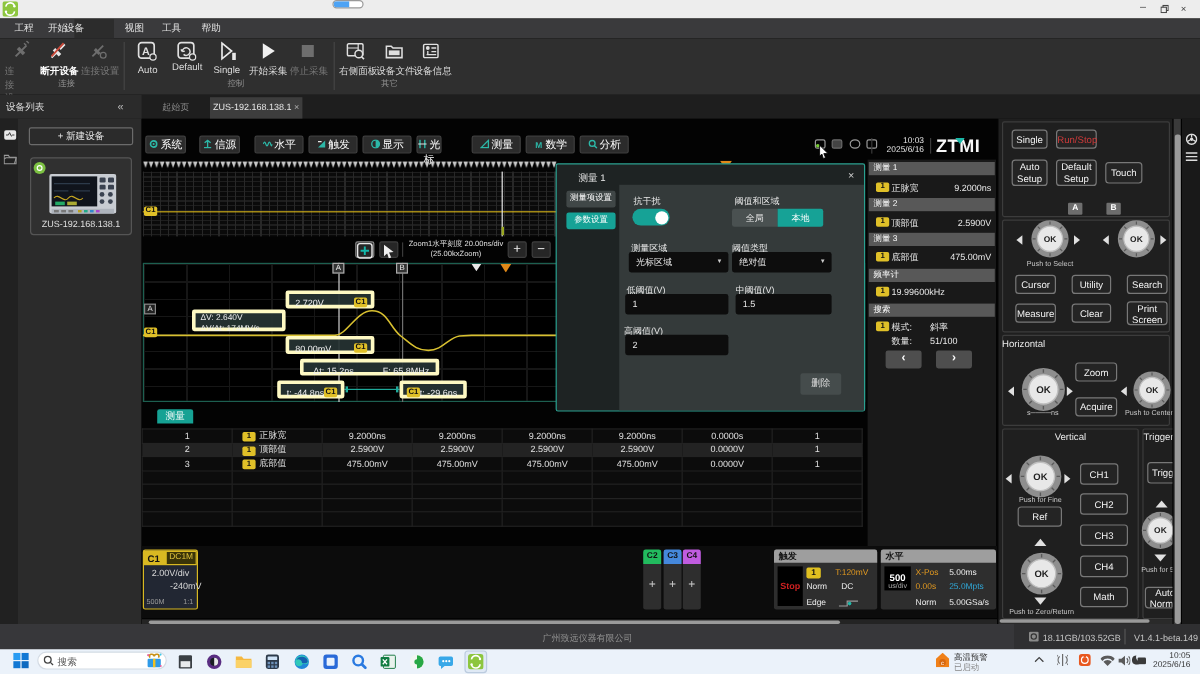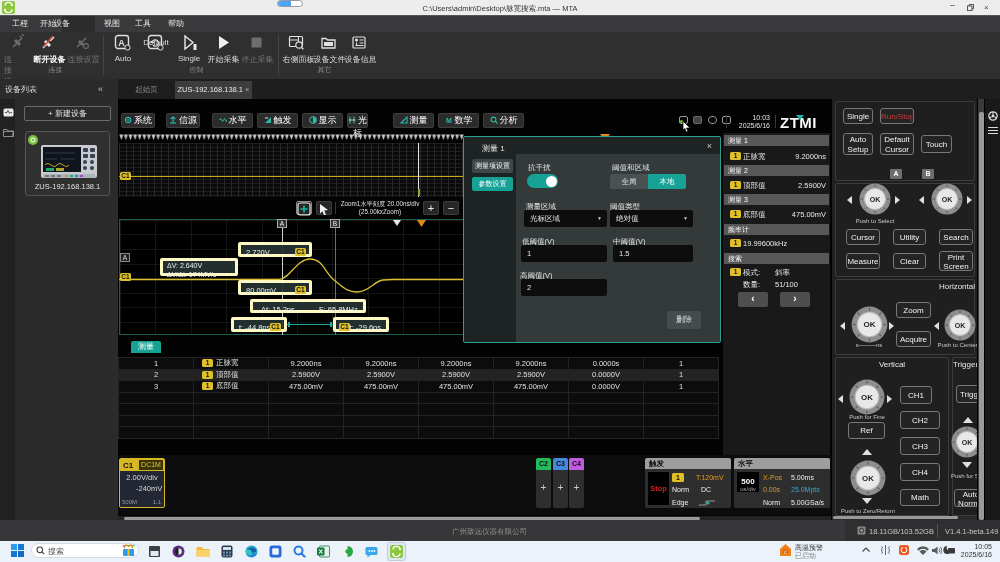--- a/index.html
+++ b/index.html
@@ -34,21 +34,20 @@
 <div class="abs" id="titlebar"></div>
 <svg class="abs" style="left:2px;top:1px" width="13" height="13" viewBox="0 0 13 13">
       <rect x="0" y="0" width="13" height="13" rx="2" fill="#8dc63f"></rect>
       <path d="M3 4.5 A3.5 3 0 0 1 10 4.2 M10 8.5 A3.5 3 0 0 1 3 8.8" stroke="#fff" stroke-width="1.4" fill="none"></path>
       <circle cx="10" cy="4.2" r="1" fill="#fff"></circle>
       <circle cx="3" cy="8.8" r="1" fill="#fff"></circle>
     </svg>
 <div class="abs" style="left:277px;top:0;width:26px;height:7px;border:1px solid #999;border-radius:4px;background:#fff;overflow:hidden">
       <div style="position:absolute;left:0;top:0;width:13px;height:7px;background:#4da3f5"></div>
     </div>
-<div class="abs" id="titletext">C:\Users\admin\Desktop\脉宽搜索.mta — MTA</div>
 <div class="abs winbtn" style="left:950px;top:1px">–</div>
 <svg class="abs" style="left:967px;top:4px" width="7" height="7" viewBox="0 0 7 7">
       <rect x="0.5" y="2" width="4.5" height="4.5" fill="none" stroke="#444" stroke-width="0.9"></rect>
       <path d="M2.2 2 V0.5 H6.5 V4.8 H5" fill="none" stroke="#444" stroke-width="0.9"></path>
     </svg>
 <div class="abs winbtn" style="left:984px;top:3px;font-size:8px">×</div>
 <div class="abs" id="menubar"></div>
 <div class="abs" style="left:62px;top:16px;width:33px;height:16px;background:#2c2c2c"></div>
 <div class="abs menuitem" style="left:8px;width:24px">工程</div>
 <div class="abs menuitem" style="left:36px;width:24px">开始</div>
@@ -98,21 +97,21 @@
       <path d="M4 2 L12 8.5 L4 15 Z" fill="none" stroke="#e8e8e8" stroke-width="1.4"></path>
       <rect x="12.5" y="10" width="3" height="6" fill="#e8e8e8"></rect>
     </svg>
 <svg class="abs ric" style="left:215px" width="17" height="17" viewBox="0 0 17 17">
       <path d="M4 2 L14 8.5 L4 15 Z" fill="#f0f0f0"></path>
     </svg>
 <svg class="abs ric" style="left:248px" width="17" height="17" viewBox="0 0 17 17">
       <rect x="3.5" y="3.5" width="10" height="10" fill="#6e6e6e"></rect>
     </svg>
 <div class="abs rlbl" style="left:108px;top:54px;width:30px">Auto</div>
-<div class="abs rlbl" style="left:141px;top:38px;width:30px">Default</div>
+<div class="abs rlbl" style="left:141px;top:51px;width:30px">Default</div>
 <div class="abs rlbl" style="left:174px;top:54px;width:30px">Single</div>
 <div class="abs rlbl" style="left:207px;top:54px;width:33px">开始采集</div>
 <div class="abs rlbl dis" style="left:241px;top:54px;width:33px">停止采集</div>
 <div class="abs rcap" style="left:180px;top:65px;width:33px">控制</div>
 <div class="abs rsep" style="left:278px;top:35px"></div>
 <svg class="abs ric" style="left:288px" width="17" height="17" viewBox="0 0 17 17">
       <rect x="1.5" y="2.5" width="13" height="10" rx="1" stroke="#e0e0e0" stroke-width="1.2" fill="none"></rect>
       <path d="M10.5 2.5 v10 M1.5 6 h9" stroke="#e0e0e0" stroke-width="1"></path>
       <circle cx="11" cy="11" r="3.2" fill="#2f2f2f" stroke="#e0e0e0" stroke-width="1.2"></circle>
       <path d="M13.3 13.3 l2 2" stroke="#e0e0e0" stroke-width="1.4"></path>
@@ -375,21 +374,21 @@
           </tr>
 </tbody>
       </table>
 
 <div class="abs" style="left:0;top:356px;width:713px;height:60px;background:#0c0c0c"></div>
 <div class="abs" style="left:1px;top:359px;width:46px;height:50px;border:1px solid #d8b822;border-radius:2px;background:#222733">
 <div style="position:absolute;left:0;top:0;width:100%;height:12px;background:#d8b822"></div>
 <div style="position:absolute;left:3px;top:2px;font-size:8px;font-weight:bold;color:#111">C1</div>
 <div style="position:absolute;right:1px;top:1px;width:24px;height:10px;background:#3a3408;color:#e0c43c;font-size:7px;text-align:center;line-height:10px">DC1M</div>
 <div style="position:absolute;left:0;top:14px;width:100%;text-align:center;font-size:7.5px;color:#d8d8d8">2.00V/div</div>
-<div style="position:absolute;left:16px;top:25px;width:100%;text-align:left;font-size:7.5px;color:#d8d8d8">-240mV</div>
+<div style="position:absolute;left:4px;top:25px;width:100%;text-align:right;font-size:7.5px;color:#d8d8d8">-240mV</div>
 <div style="position:absolute;left:2px;bottom:2px;font-size:6px;color:#999">500M</div>
 <div style="position:absolute;right:3px;bottom:2px;font-size:6px;color:#999">1:1</div>
 </div>
 <div class="abs chnl" style="left:418px">
         <div class="chh" style="background:#22bb5e">C2</div>
         <div class="chp">+</div>
       </div>
 <div class="abs chnl" style="left:435px">
         <div class="chh" style="background:#4588dc">C3</div>
         <div class="chp">+</div>
@@ -480,21 +479,21 @@
 <div class="dlbl" style="left:56px;top:134px">高阈值(V)</div>
 <div class="dinp" style="left:57px;top:142px;width:86px">2</div>
 <div style="position:absolute;left:203px;top:174px;width:34px;height:18px;background:#454c4c;border-radius:2px;color:#dfdfdf;font-size:8px;text-align:center;line-height:18px">删除</div>
 </div>
 
 <div class="abs" id="rpanel" style="left:831px;top:99px;width:146px;height:421px;background:#1f1f1f;border-left:1px solid #000;overflow:hidden">
 <div class="sect" style="left:3px;top:2px;width:140px;height:80px"></div>
 <div class="pbtn" style="left:11px;top:9px;width:30px;height:16px;line-height:15px">Single</div>
 <div class="pbtn" style="left:48px;top:9px;width:34px;height:16px;line-height:15px;color:#cc3a3a">Run/Stop</div>
 <div class="pbtn" style="left:11px;top:34px;width:30px;height:22px;line-height:10px;padding-top:1px">Auto Setup</div>
-<div class="pbtn" style="left:48px;top:34px;width:34px;height:22px;line-height:10px;padding-top:1px">Default Cursor</div>
+<div class="pbtn" style="left:48px;top:34px;width:34px;height:22px;line-height:10px;padding-top:1px">Default Setup</div>
 <div class="pbtn" style="left:89px;top:36px;width:31px;height:18px;line-height:17px">Touch</div>
 <div class="sect" style="left:3px;top:84px;width:140px;height:94px"></div>
 <div class="abs" style="left:58px;top:70px;width:12px;height:10px;background:#6e6e6e;border-radius:1px;color:#fff;font-size:7px;font-weight:bold;text-align:center;line-height:10px">A</div>
 <div class="abs" style="left:90px;top:70px;width:12px;height:10px;background:#6e6e6e;border-radius:1px;color:#fff;font-size:7px;font-weight:bold;text-align:center;line-height:10px">B</div>
 <svg class="abs knob" style="left:27px;top:84px" width="32" height="32">
         <use href="#kn"></use>
       </svg>
 <svg class="abs knob" style="left:99px;top:84px" width="32" height="32">
         <use href="#kn"></use>
       </svg>
@@ -503,21 +502,21 @@
 <div class="tl" style="left:87px;top:97px"></div>
       <div class="tr" style="left:135px;top:97px"></div>
 <div class="ktxt" style="left:13px;top:119px;width:60px">Push to Select</div>
 <div class="pbtn" style="left:14px;top:130px;width:34px;height:16px;line-height:15px">Cursor</div>
 <div class="pbtn" style="left:61px;top:130px;width:33px;height:16px;line-height:15px">Utility</div>
 <div class="pbtn" style="left:107px;top:130px;width:34px;height:16px;line-height:15px">Search</div>
 <div class="pbtn" style="left:14px;top:154px;width:34px;height:16px;line-height:15px">Measure</div>
 <div class="pbtn" style="left:61px;top:154px;width:33px;height:16px;line-height:15px">Clear</div>
 <div class="pbtn" style="left:107px;top:152px;width:34px;height:20px;line-height:9px;padding-top:1px">Print Screen</div>
 <div class="sect" style="left:3px;top:180px;width:140px;height:76px"></div>
-<div class="abs" style="left:3px;top:183px;width:140px;text-align:right;font-size:8px;color:#e8e8e8">Horizontal</div>
+<div class="abs" style="left:3px;top:183px;width:140px;text-align:left;font-size:8px;color:#e8e8e8">Horizontal</div>
 <svg class="abs knob" style="left:19px;top:207px" width="37" height="37" viewBox="0 0 32 32">
         <use href="#kn"></use>
       </svg>
 <div class="tl" style="left:8px;top:223px"></div>
       <div class="tr" style="left:57px;top:223px"></div>
 <div class="ktxt" style="left:7px;top:243px;width:60px">s────ns</div>
 <div class="pbtn" style="left:64px;top:203px;width:35px;height:16px;line-height:15px">Zoom</div>
 <div class="pbtn" style="left:64px;top:232px;width:35px;height:16px;line-height:15px">Acquire</div>
 <svg class="abs knob" style="left:112px;top:210px" width="32" height="32">
         <use href="#kn"></use>

